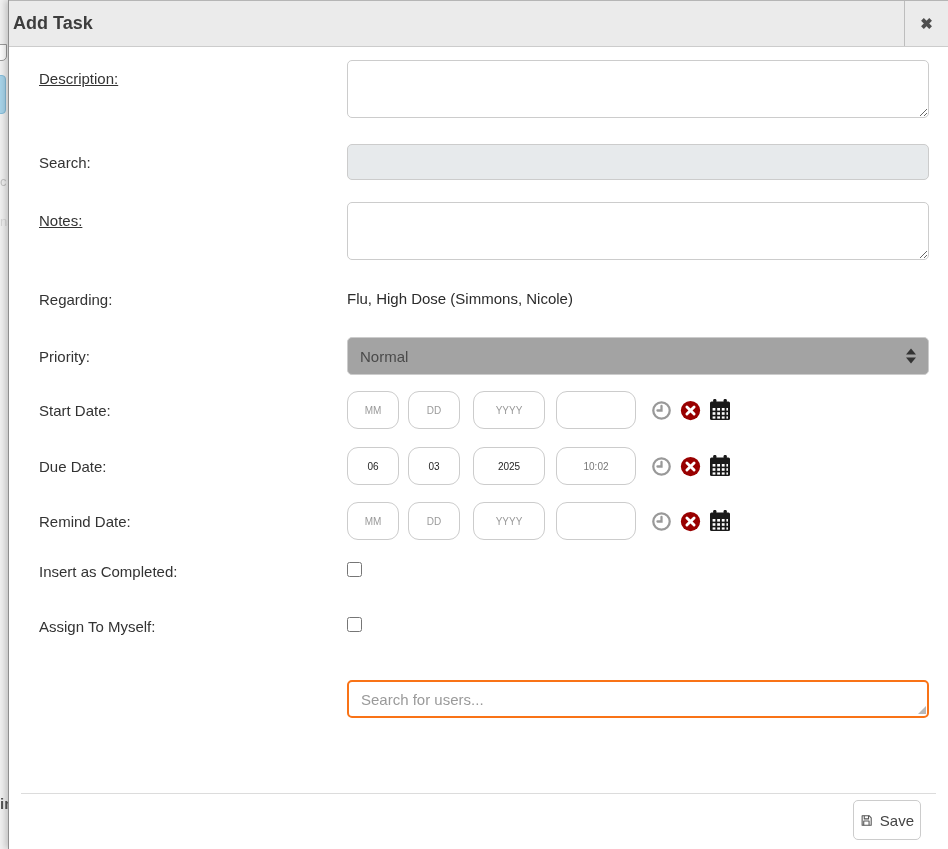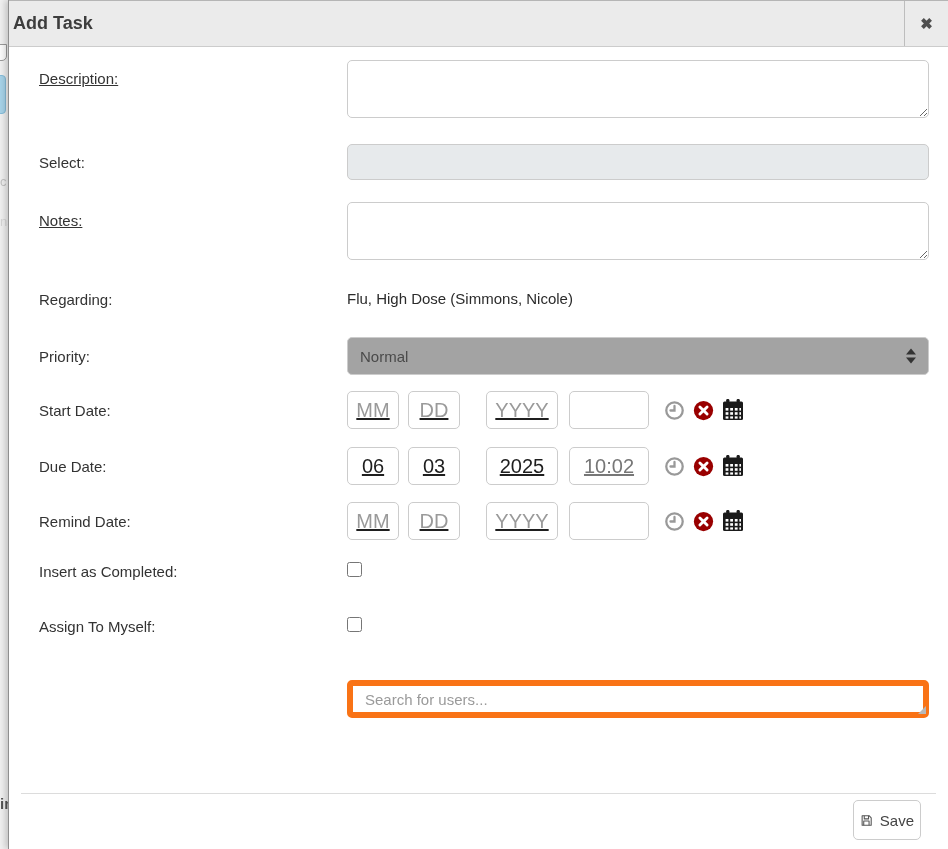--- a/index.html
+++ b/index.html
@@ -55,38 +55,38 @@
   select.sel { appearance:none; -webkit-appearance:none; width:100%; height:38px;
     border:1px solid #ccc; border-radius:5px; background:#a3a3a3; color:#4a4a4a;
     font-size:15px; padding:0 26px 0 12px; }
   .sel-arrows { position:absolute; right:13px; top:50%; transform:translateY(-50%);
     display:flex; flex-direction:column; gap:3px; pointer-events:none; }
   .tri-up { width:0; height:0; border-left:5px solid transparent;
     border-right:5px solid transparent; border-bottom:6px solid #333; }
   .tri-down { width:0; height:0; border-left:5px solid transparent;
     border-right:5px solid transparent; border-top:6px solid #333; }
 
-  .d-input { height:38px; border:1px solid #ccc; border-radius:5px; text-align:center;
-    font-size:20px; color:#1f1f1f;text-decoration:underline; }
+  .d-input { height:38px; border:1px solid #ccc; border-radius:11px; text-align:center;
+    font-size:10px; color:#1f1f1f; }
   .d-input::placeholder, input::placeholder, textarea::placeholder { color:#9a9a9a; }
-  .w-mm{width:52px; margin-right:9px;} .w-dd{width:52px; margin-right:26px;}
+  .w-mm{width:52px; margin-right:9px;} .w-dd{width:52px; margin-right:13px;}
   .w-yyyy{width:72px; margin-right:11px;} .w-time{width:80px; color:#777;}
   .icon-btn { background:none; border:none; padding:0; margin-left:8px; cursor:pointer;
     display:inline-flex; align-items:center; }
   .icon-btn.first { margin-left:15px; }
 
   input.cb { width:15px; height:15px; margin:0; }
 
   .assign-btn { width:97px; height:40px; margin-left:9px; background:#fff;
     border:1px solid #2196f3; border-radius:5px; color:#2196f3; font-size:15px;
     display:inline-flex; align-items:center; justify-content:center; gap:8px;
     cursor:pointer; flex:0 0 auto; }
 
   .search-wrap { position:relative; width:100%; }
-  input.search { width:100%; height:38px; border:6px solid #f97316; border-radius:5px;
+  input.search { width:100%; height:38px; border:2px solid #f97316; border-radius:5px;
     font-size:15px; padding:0 12px; color:#333; }
   .resize-corner { position:absolute; right:3px; bottom:4px; width:0; height:0;
     border-left:8px solid transparent; border-bottom:8px solid #b8b8b8; }
 
   .footer-line { position:absolute; left:12px; right:12px; top:793px;
     border-top:1px solid #dcdcdc; }
   .save-btn { position:absolute; right:27px; top:800px; width:68px; height:40px;
     background:#fff; border:1px solid #ccc; border-radius:5px; color:#444;
     font-size:15px; display:inline-flex; align-items:center; justify-content:center;
     gap:7px; cursor:pointer; }
@@ -111,21 +111,21 @@
   <div class="modal-body">
 
     <div class="frow top mb22">
       <div class="flabel">Description:</div>
       <div class="ffield">
         <textarea class="big" style=""></textarea>
       </div>
     </div>
 
     <div class="frow mb22">
-      <div class="flabel">Select:</div>
+      <div class="flabel">Search:</div>
       <div class="ffield">
         <input class="line disabled" disabled="" value="" style="">
       </div>
     </div>
 
     <div class="frow top mb26">
       <div class="flabel">Notes:</div>
       <div class="ffield">
         <textarea class="big" style=""></textarea>
       </div>

